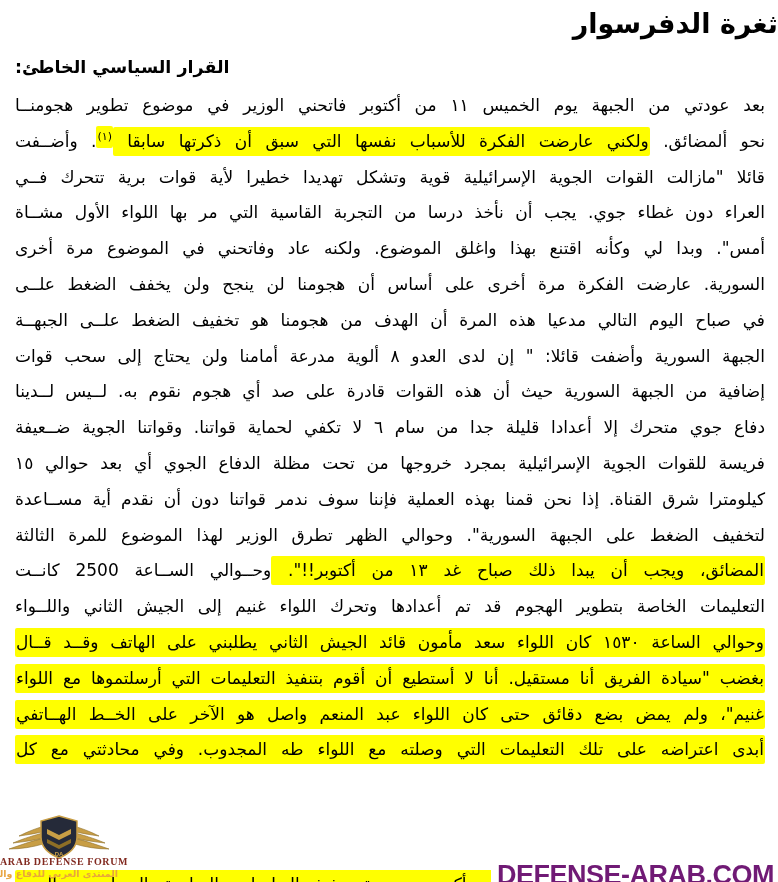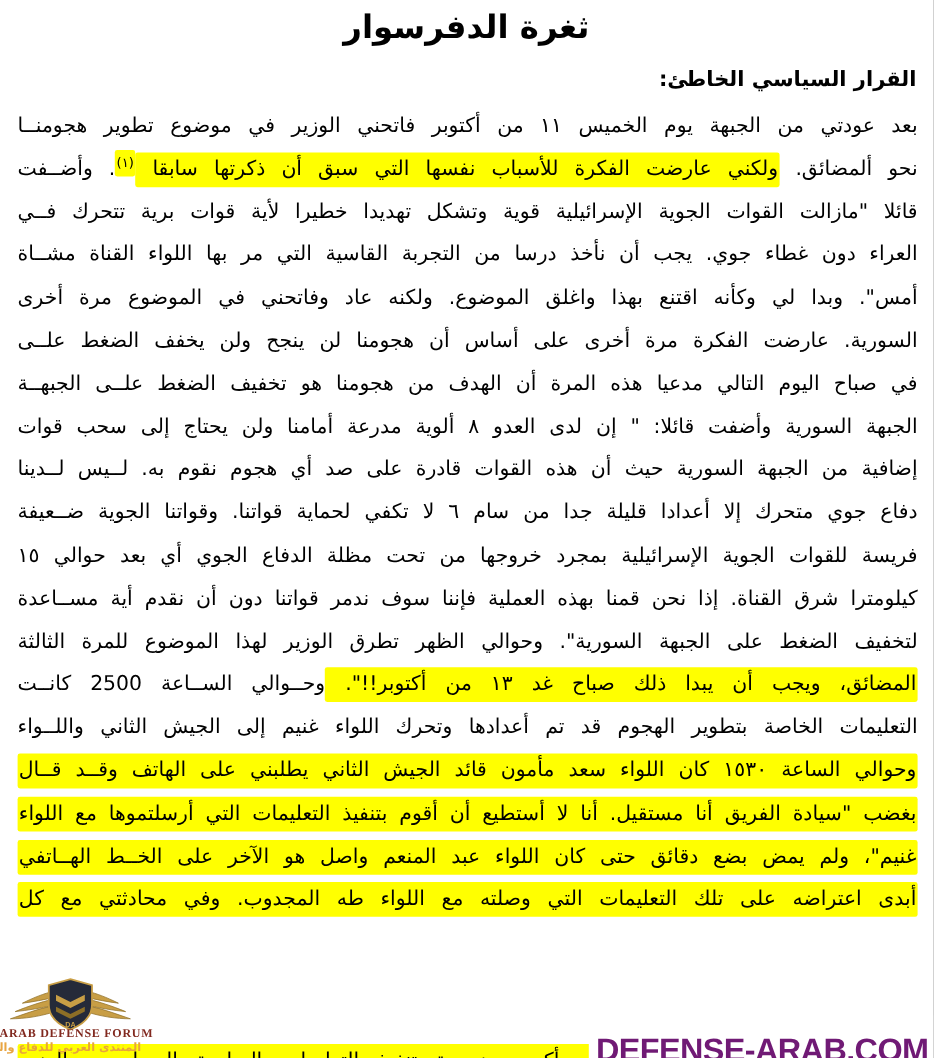--- a/index.html
+++ b/index.html
@@ -2,25 +2,25 @@
 <html lang="ar"><head>
 <meta charset="utf-8">
 <style>
   html,body{margin:0;padding:0;}
   body{background:#888;font-family:"DejaVu Sans","Liberation Sans",sans-serif;}
   .page{
     position:relative;width:778px;height:882px;margin:0 auto;
     background:#ffffff;overflow:hidden;direction:rtl;color:#000;
   }
   .doc-title{
-    position:absolute;top:8px;right:0;left:0;text-align:center;
+    position:absolute;top:8px;right:0;left:0;text-align:right;
     font-size:27px;font-weight:bold;letter-spacing:0.5px;
   }
   .section-heading{
-    position:absolute;top:57px;right:14px;left:15px;text-align:right;
+    position:absolute;top:57px;right:14px;left:15px;text-align:left;
     font-size:17.5px;font-weight:bold;
   }
   .body-text{
     position:absolute;top:88px;right:13px;left:15px;
     font-size:17px;line-height:35.8px;
   }
   .line{
     text-align:justify;text-align-last:justify;
     white-space:normal;height:35.8px;overflow:visible;
   }
@@ -59,21 +59,21 @@
 <div class="page">
 
   <div class="doc-title">ثغرة الدفرسوار</div>
 
   <div class="section-heading">القرار السياسي الخاطئ:</div>
 
   <div class="body-text" id="body-text">
       <div class="line"><span>بعد عودتي من الجبهة يوم الخميس ١١ من أكتوبر فاتحني الوزير في موضوع تطوير هجومنــا</span></div>
       <div class="line"><span>نحو ألمضائق. </span><span class="hl">ولكني عارضت الفكرة للأسباب نفسها التي سبق أن ذكرتها سابقا </span><sup class="hl">(١)</sup><span>. وأضــفت</span></div>
       <div class="line"><span>قائلا "مازالت القوات الجوية الإسرائيلية قوية وتشكل تهديدا خطيرا لأية قوات برية تتحرك فــي</span></div>
-      <div class="line"><span>العراء دون غطاء جوي. يجب أن نأخذ درسا من التجربة القاسية التي مر بها اللواء القناة مشــاة</span></div>
+      <div class="line"><span>العراء دون غطاء جوي. يجب أن نأخذ درسا من التجربة القاسية التي مر بها اللواء الأول مشــاة</span></div>
       <div class="line"><span>أمس". وبدا لي وكأنه اقتنع بهذا واغلق الموضوع. ولكنه عاد وفاتحني في الموضوع مرة أخرى</span></div>
       <div class="line"><span>السورية. عارضت الفكرة مرة أخرى على أساس أن هجومنا لن ينجح ولن يخفف الضغط علــى</span></div>
       <div class="line"><span>في صباح اليوم التالي مدعيا هذه المرة أن الهدف من هجومنا هو تخفيف الضغط علــى الجبهــة</span></div>
       <div class="line"><span>الجبهة السورية وأضفت قائلا: " إن لدى العدو ٨ ألوية مدرعة أمامنا ولن يحتاج إلى سحب قوات</span></div>
       <div class="line"><span>إضافية من الجبهة السورية حيث أن هذه القوات قادرة على صد أي هجوم نقوم به. لــيس لــدينا</span></div>
       <div class="line"><span>دفاع جوي متحرك إلا أعدادا قليلة جدا من سام ٦ لا تكفي لحماية قواتنا. وقواتنا الجوية ضــعيفة</span></div>
       <div class="line"><span>فريسة للقوات الجوية الإسرائيلية بمجرد خروجها من تحت مظلة الدفاع الجوي أي بعد حوالي ١٥</span></div>
       <div class="line"><span>كيلومترا شرق القناة. إذا نحن قمنا بهذه العملية فإننا سوف ندمر قواتنا دون أن نقدم أية مســاعدة</span></div>
       <div class="line"><span>لتخفيف الضغط على الجبهة السورية". وحوالي الظهر تطرق الوزير لهذا الموضوع للمرة الثالثة</span></div>
       <div class="line"><span class="hl">المضائق، ويجب أن يبدا ذلك صباح غد ١٣ من أكتوبر!!". </span><span>وحــوالي الســاعة 2500 كانــت</span></div>

